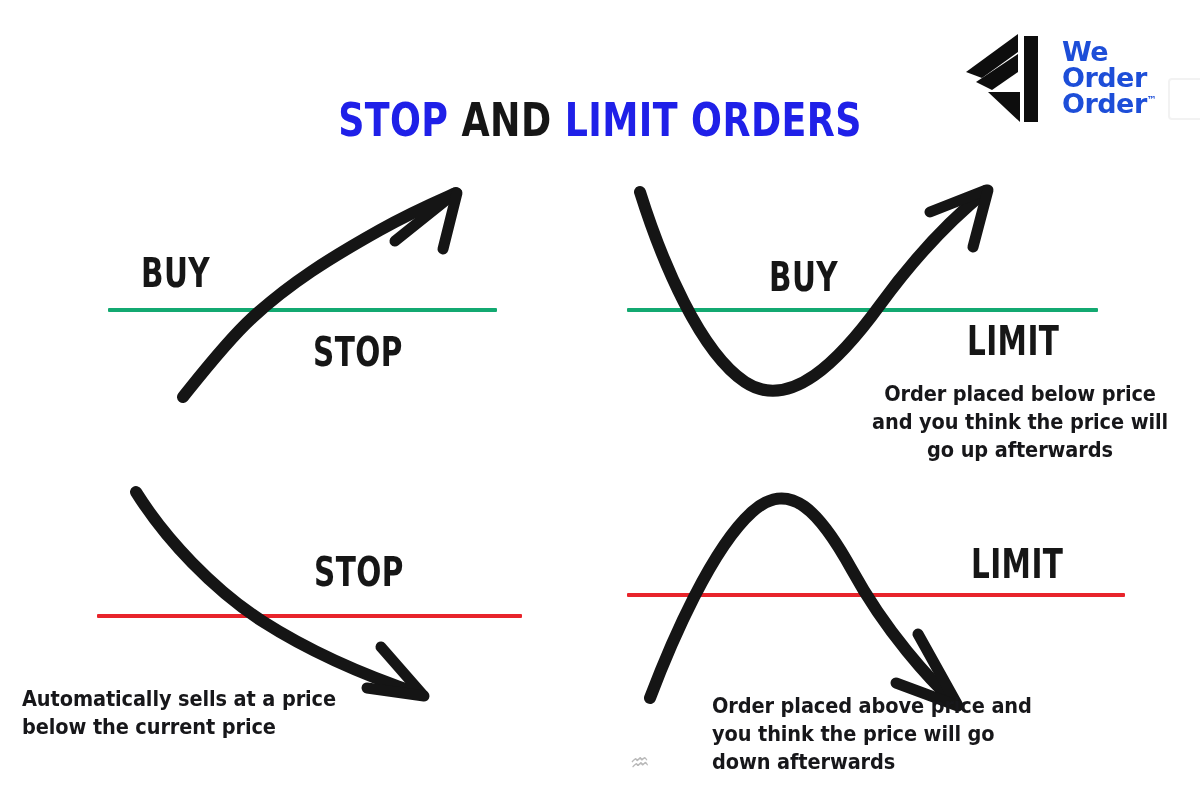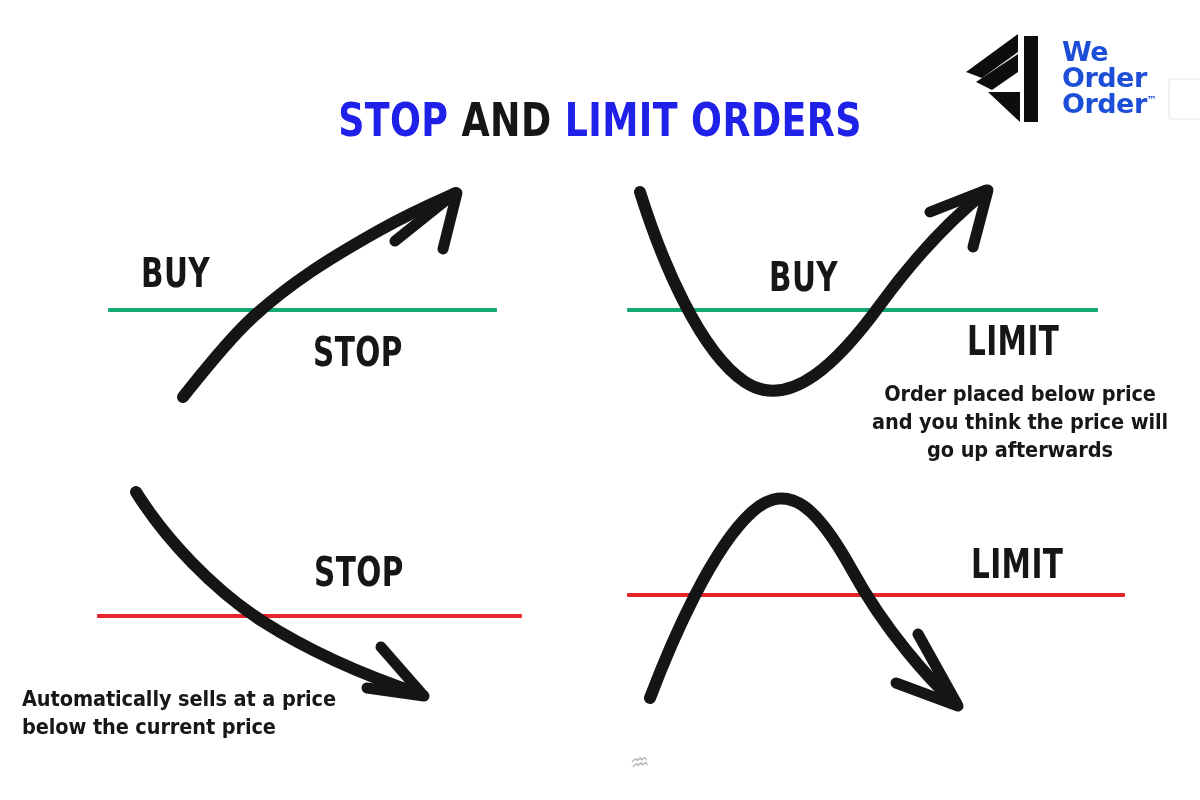--- a/index.html
+++ b/index.html
@@ -203,16 +203,19 @@
   <div class="panel-label" style="left:971px; top:544px;">LIMIT</div>
 
 
   <div class="caption" style="left:855px; top:380px; width:330px;text-align:center;">Order placed below price
 and you think the price will
 go up afterwards</div>
 
   <div class="caption" style="left:22px; top:658px; width:430px;margin-top:27px;">Automatically sells at a price
 below the current price</div>
 
+  <div class="caption" style="left:712px; top:692px; width:370px;">Order placed above price and
+you think the price will go
+down afterwards</div>
 
   <div id="watermark">♒</div>
 
 </div>
 
 </body></html>

